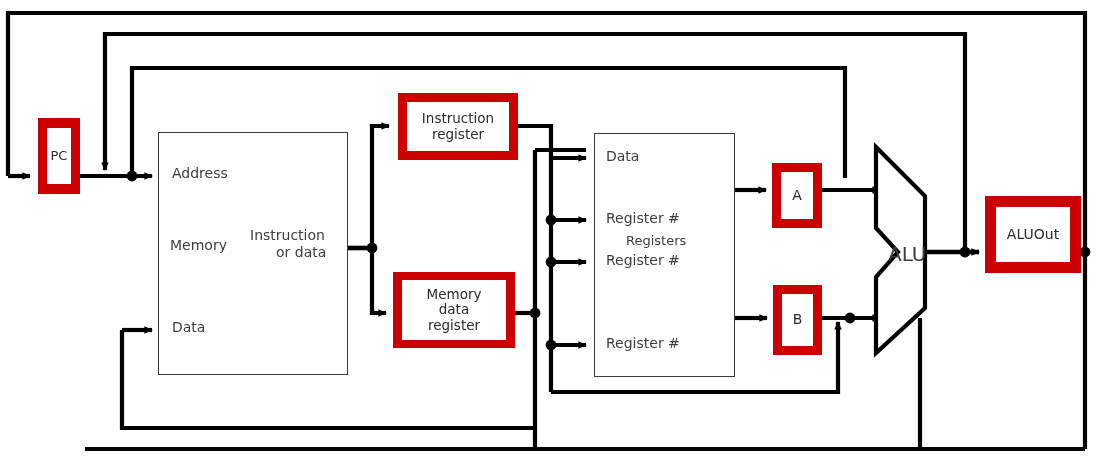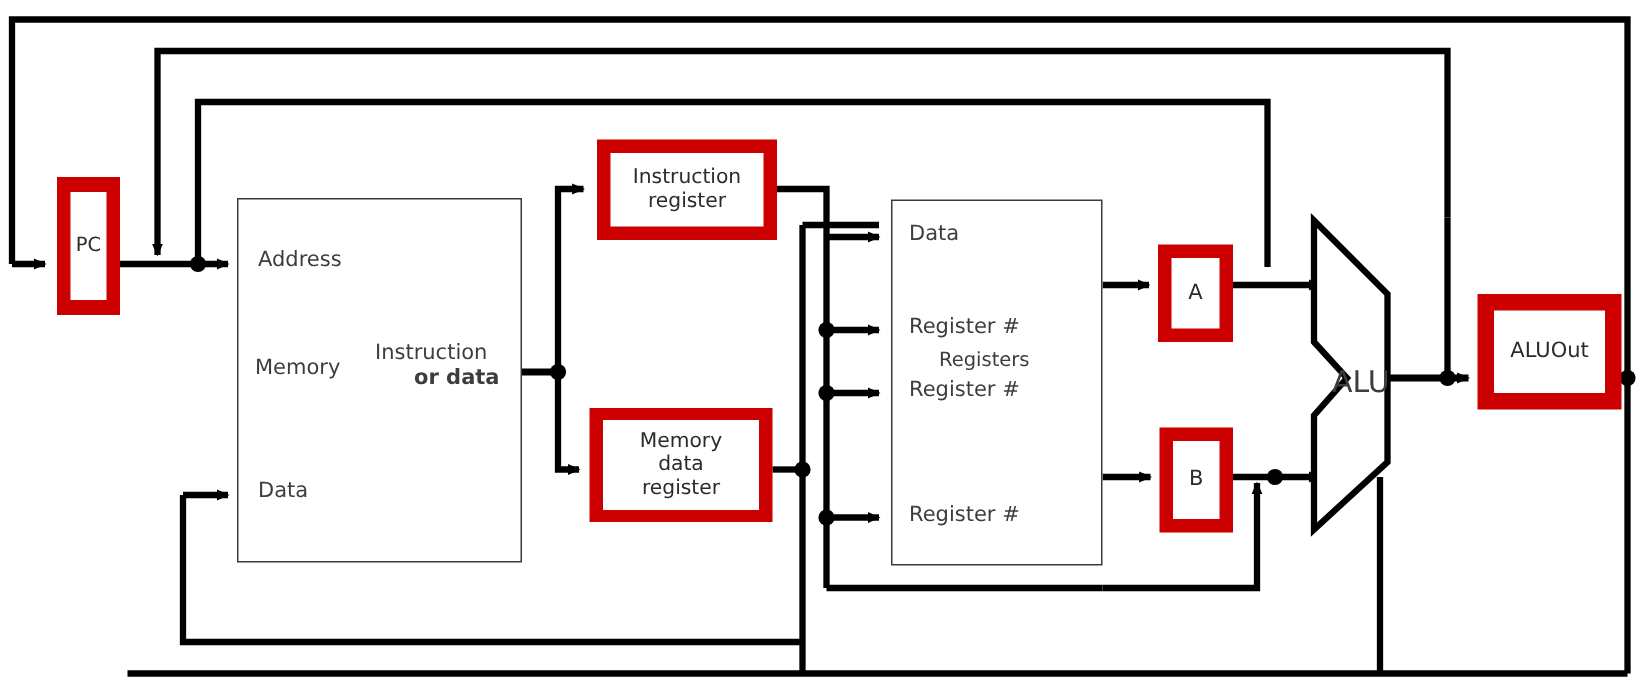--- a/index.html
+++ b/index.html
@@ -84,31 +84,31 @@
         <circle cx="551" cy="345" r="5.4"></circle>
         <circle cx="850" cy="318" r="5.4"></circle>
         <circle cx="965" cy="252" r="5.4"></circle>
         <circle cx="1085" cy="252" r="5.4"></circle>
       </g>
 
       <path d="M876,147 L925,196 L925,308 L876,353 L876,277 L898,252 L876,228 Z" fill="#ffffff" stroke="#000000" stroke-width="4.2" stroke-linejoin="miter"></path>
     </g>
   </svg>
 
-  <div class="blk reg" style="left:38px;top:118px;width:42px;height:92px;padding:10px 9px;">
+  <div class="blk reg" style="left:38px;top:118px;width:42px;height:76px;padding:10px 9px;">
     <div class="inner" style="font-size:13px;">
       <span>PC</span>
     </div>
   </div>
 
   <div class="blk plain" style="left:158px;top:132px;width:190px;height:243px;"></div>
   <div class="lbl" style="left:172px;top:166px;font-size:14px;">Address</div>
   <div class="lbl" style="left:170px;top:238px;font-size:14px;">Memory</div>
   <div class="lbl" style="left:250px;top:228px;font-size:14px;">Instruction</div>
-  <div class="lbl" style="left:276px;top:245px;font-size:14px;font-weight:bold;">or data</div>
+  <div class="lbl" style="left:276px;top:245px;font-size:14px;">or data</div>
   <div class="lbl" style="left:172px;top:320px;font-size:14px;">Data</div>
 
   <div class="blk reg" style="left:398px;top:93px;width:120px;height:67px;padding:9px 9px;">
     <div class="inner" style="font-size:13.5px;flex-direction:column;">
       <span>Instruction</span>
       <span>register</span>
     </div>
   </div>
 
   <div class="blk reg" style="left:393px;top:272px;width:122px;height:76px;padding:8px 9px;">

